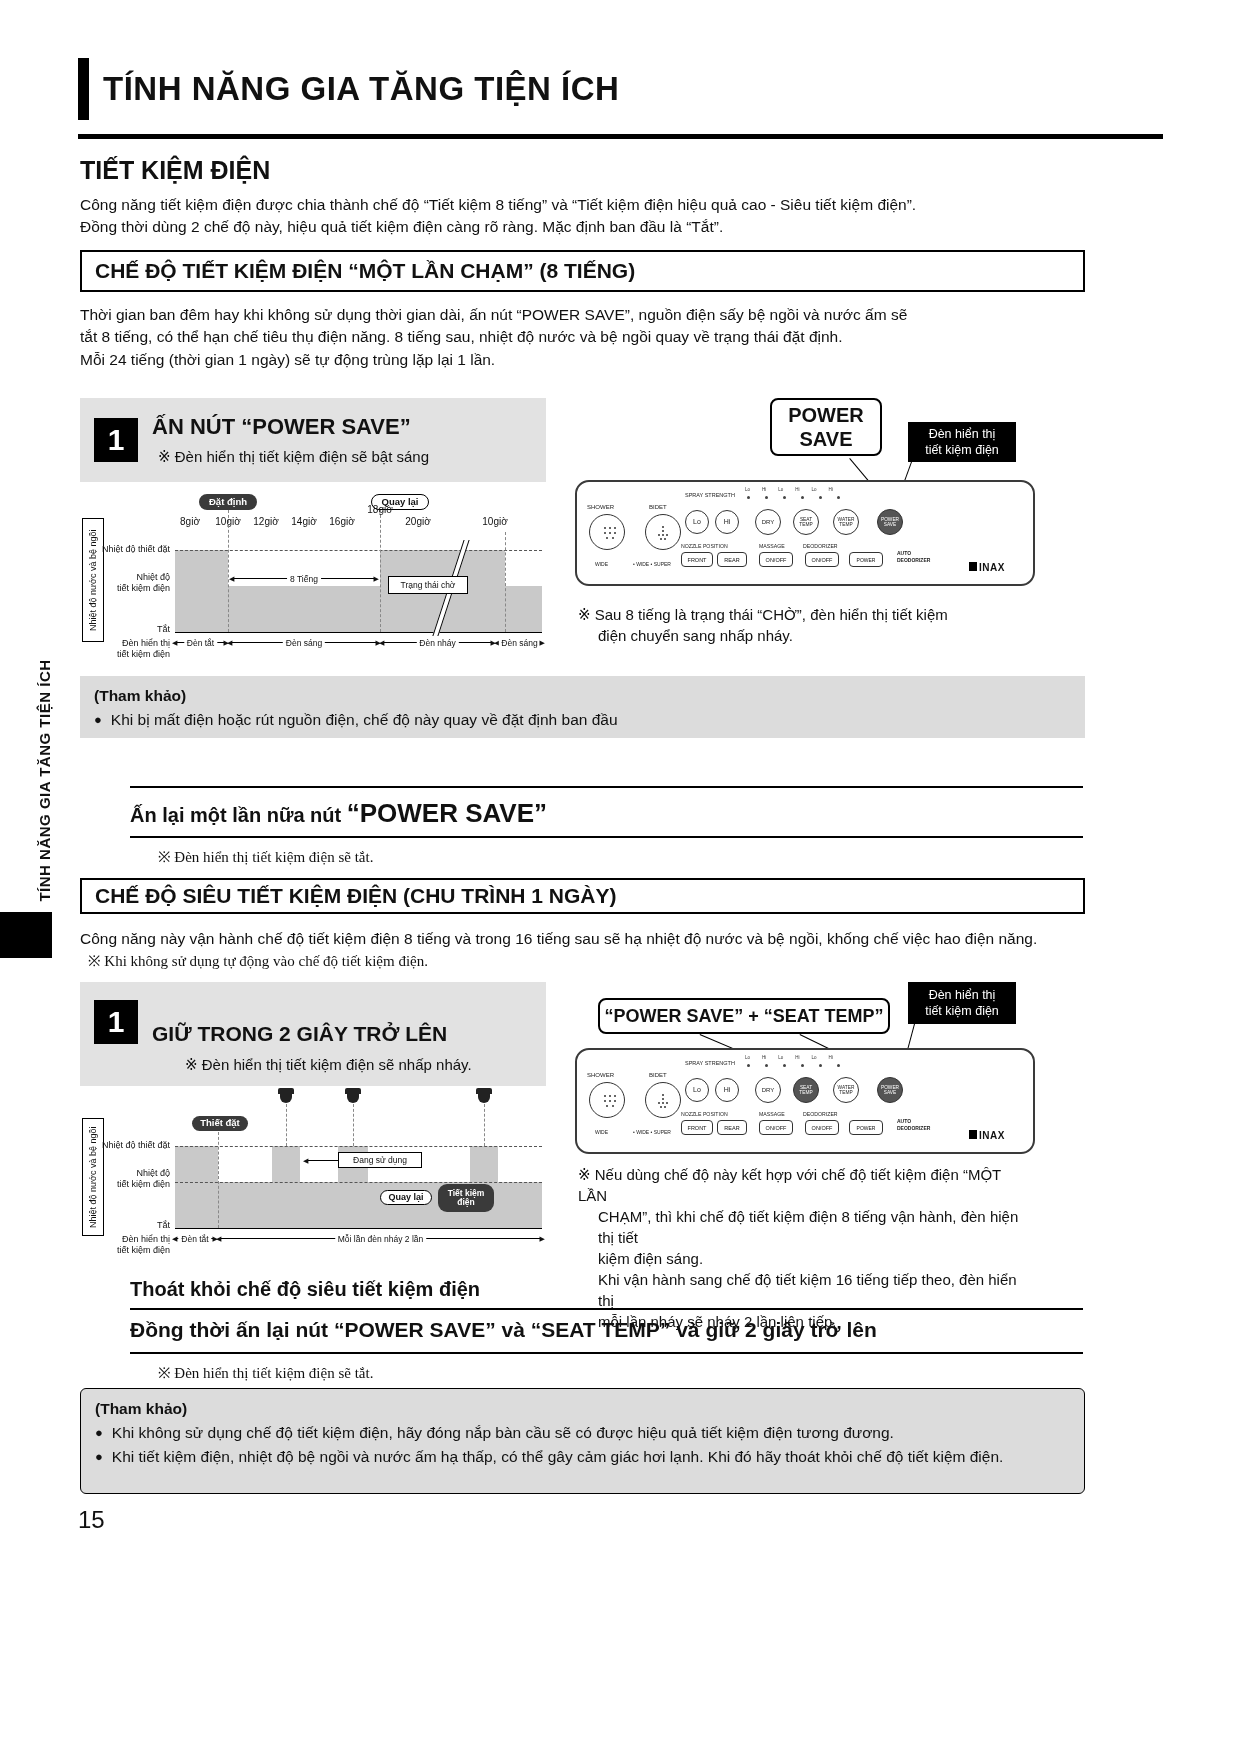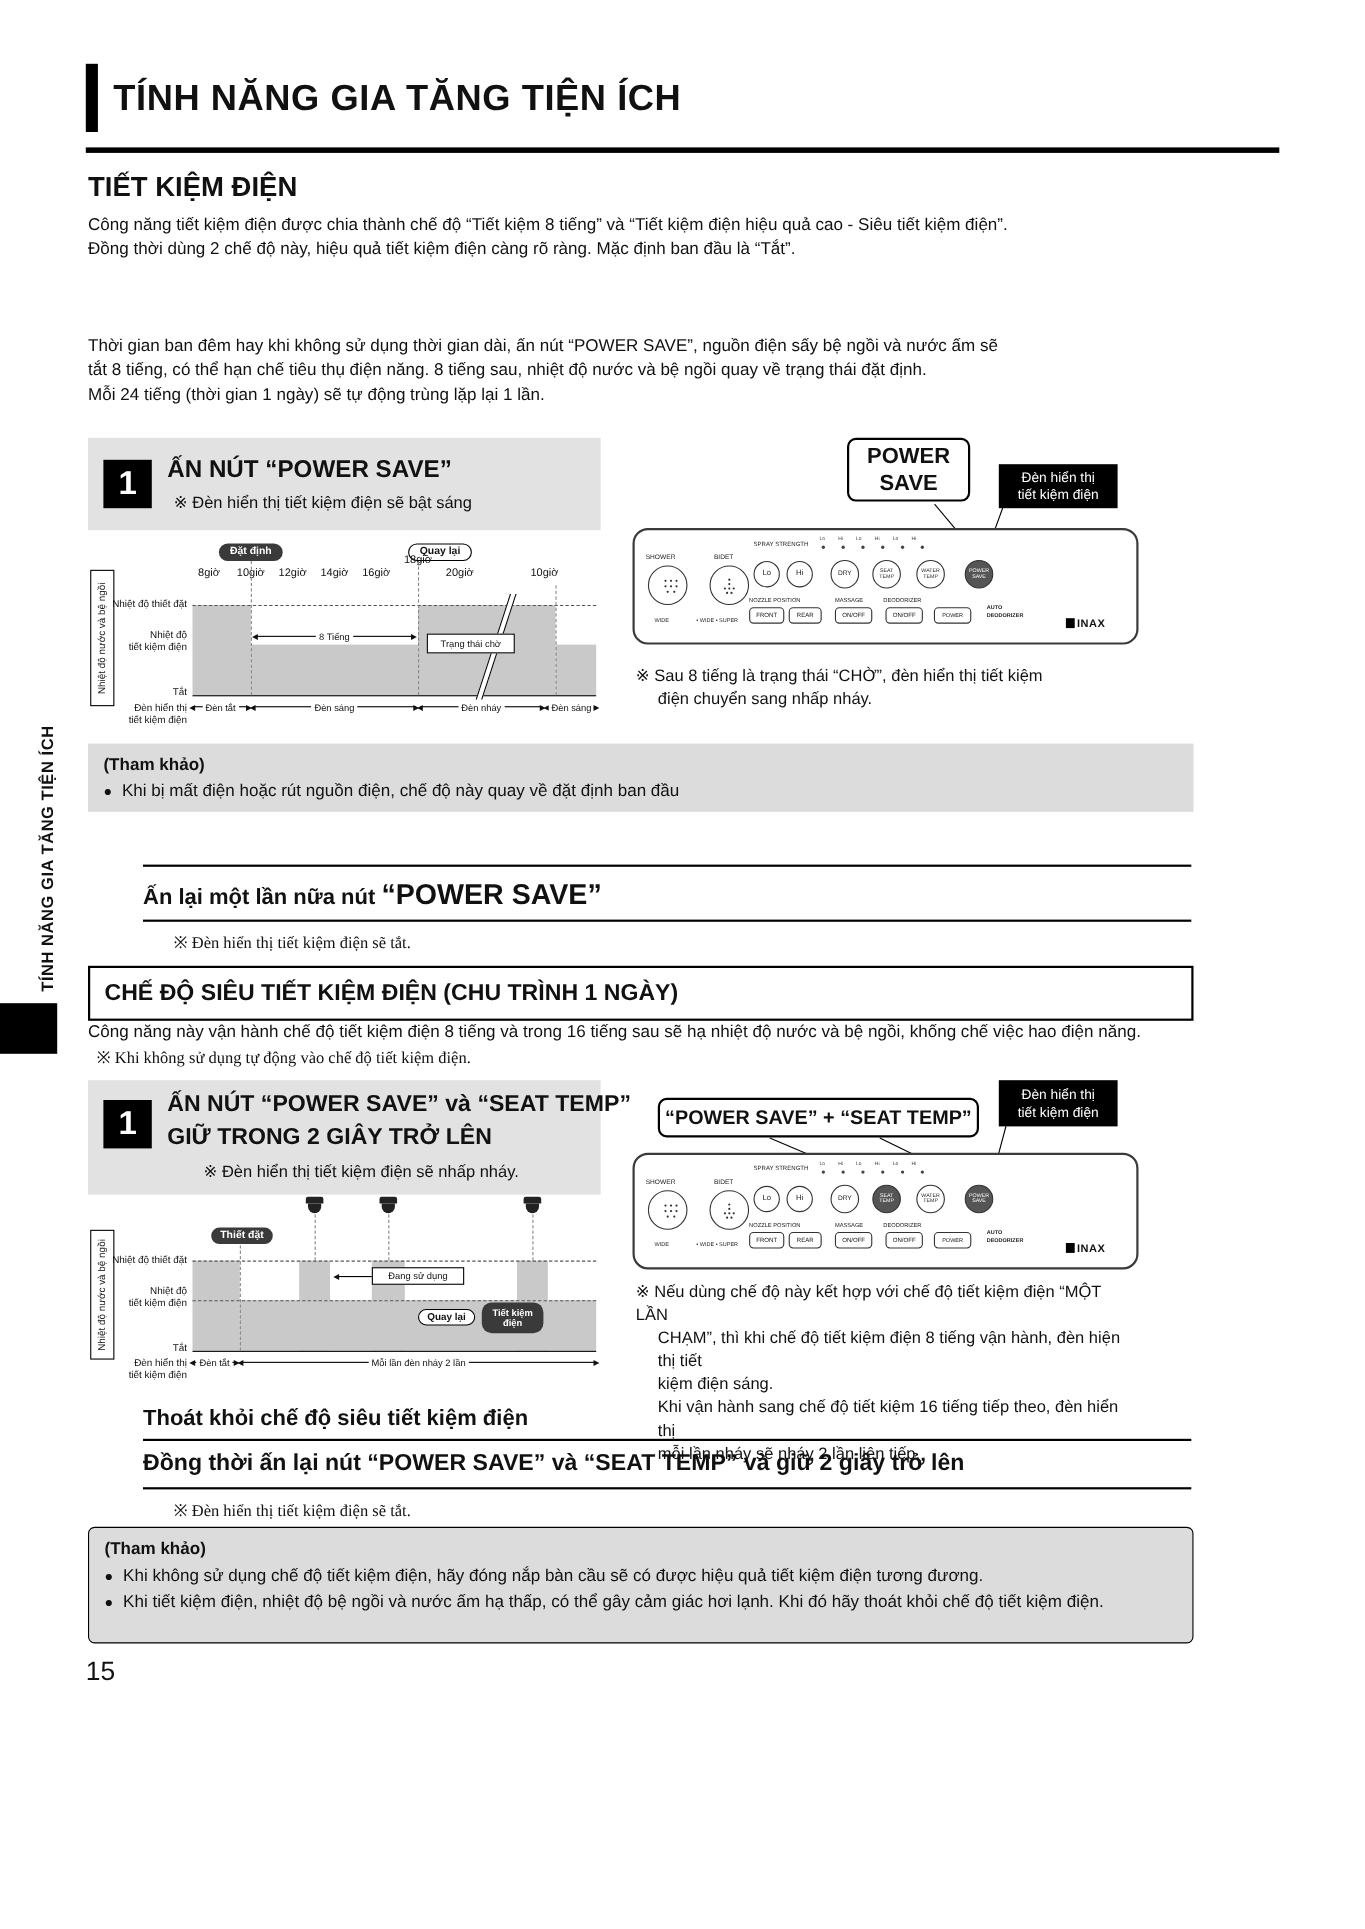--- a/index.html
+++ b/index.html
@@ -101,20 +101,21 @@
     <h1 class="page-title">TÍNH NĂNG GIA TĂNG TIỆN ÍCH</h1>
   </div>
   <div class="rule" style="left:78px;top:134px;width:1085px;height:5px"></div>
 
   <div class="sec-head" style="left:80px;top:156px">TIẾT KIỆM ĐIỆN</div>
   <div class="body-text" style="left:80px;top:194px;width:1005px">
     <div>Công năng tiết kiệm điện được chia thành chế độ “Tiết kiệm 8 tiếng” và “Tiết kiệm điện hiệu quả cao - Siêu tiết kiệm điện”.</div>
     <div>Đồng thời dùng 2 chế độ này, hiệu quả tiết kiệm điện càng rõ ràng. Mặc định ban đầu là “Tắt”.</div>
   </div>
 
+  <div class="box-head" style="left:80px;top:250px;width:1005px;height:42px">CHẾ ĐỘ TIẾT KIỆM ĐIỆN “MỘT LẦN CHẠM” (8 TIẾNG)</div>
   <div class="body-text" style="left:80px;top:304px;width:1005px">
     <div>Thời gian ban đêm hay khi không sử dụng thời gian dài, ấn nút “POWER SAVE”, nguồn điện sấy bệ ngồi và nước ấm sẽ</div>
     <div>tắt 8 tiếng, có thể hạn chế tiêu thụ điện năng. 8 tiếng sau, nhiệt độ nước và bệ ngồi quay về trạng thái đặt định.</div>
     <div>Mỗi 24 tiếng (thời gian 1 ngày) sẽ tự động trùng lặp lại 1 lần.</div>
   </div>
 
   <div class="step-box" style="left:80px;top:398px;width:466px;height:84px">
     <div class="num" style="left:14px;top:20px">1</div>
     <div class="step-title" style="left:72px;top:16px">ẤN NÚT “POWER SAVE”</div>
     <div class="step-note" style="left:78px;top:50px">※ Đèn hiển thị tiết kiệm điện sẽ bật sáng</div>
@@ -263,27 +264,26 @@
       </div>
   </div>
 
   <div class="rule" style="left:130px;top:786px;width:953px;height:2px"></div>
   <div class="action" style="left:130px;top:798px">
     <span>Ấn lại một lần nữa nút </span><span class="big">“POWER SAVE”</span>
   </div>
   <div class="rule" style="left:130px;top:836px;width:953px;height:1.5px"></div>
   <div class="note" style="left:158px;top:846px">※ Đèn hiển thị tiết kiệm điện sẽ tắt.</div>
 
-  <div class="box-head" style="left:80px;top:878px;width:1005px;height:50px">CHẾ ĐỘ SIÊU TIẾT KIỆM ĐIỆN (CHU TRÌNH 1 NGÀY)</div>
+  <div class="box-head" style="left:80px;top:878px;width:1005px;height:36px">CHẾ ĐỘ SIÊU TIẾT KIỆM ĐIỆN (CHU TRÌNH 1 NGÀY)</div>
   <div class="body-text" style="left:80px;top:928px;width:1005px">Công năng này vận hành chế độ tiết kiệm điện 8 tiếng và trong 16 tiếng sau sẽ hạ nhiệt độ nước và bệ ngồi, khống chế việc hao điện năng.</div>
   <div class="note" style="left:88px;top:950px">※ Khi không sử dụng tự động vào chế độ tiết kiệm điện.</div>
 
   <div class="step-box" style="left:80px;top:982px;width:466px;height:104px">
     <div class="num" style="left:14px;top:18px">1</div>
-    <div class="step-title" style="left:72px;top:10px;font-size:21px">ẤN NÚT “POWER SAVE” và “SEAT TEMP”</div>
     <div class="step-title" style="left:72px;top:40px;font-size:21px">GIỮ TRONG 2 GIÂY TRỞ LÊN</div>
     <div class="step-note" style="left:105px;top:74px">※ Đèn hiển thị tiết kiệm điện sẽ nhấp nháy.</div>
   </div>
 
   <div class="callout-btn" style="left:598px;top:998px;width:292px;height:36px;font-size:18px">“POWER SAVE” + “SEAT TEMP”</div>
   <div class="led-label" style="left:908px;top:982px;width:108px;height:42px">Đèn hiển thị tiết kiệm điện</div>
   <div class="cline" style="left:700px;top:1034px;width:125px;transform:rotate(23deg)"></div>
   <div class="cline" style="left:800px;top:1034px;width:112px;transform:rotate(26deg)"></div>
   <div class="cline" style="left:915px;top:1024px;width:58px;transform:rotate(105deg)"></div>
 

